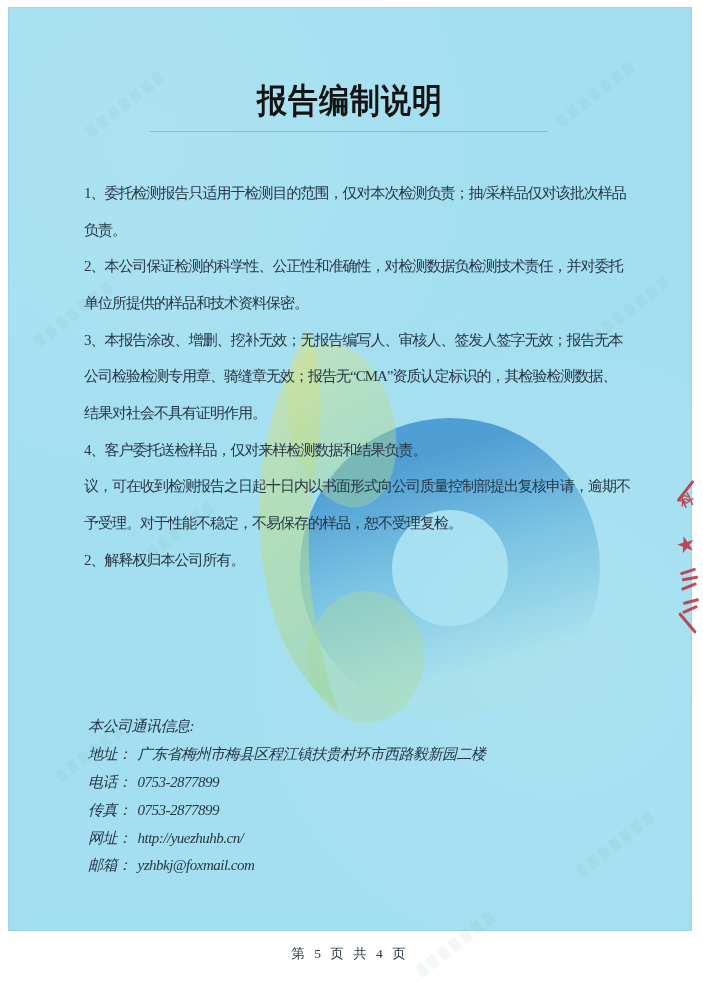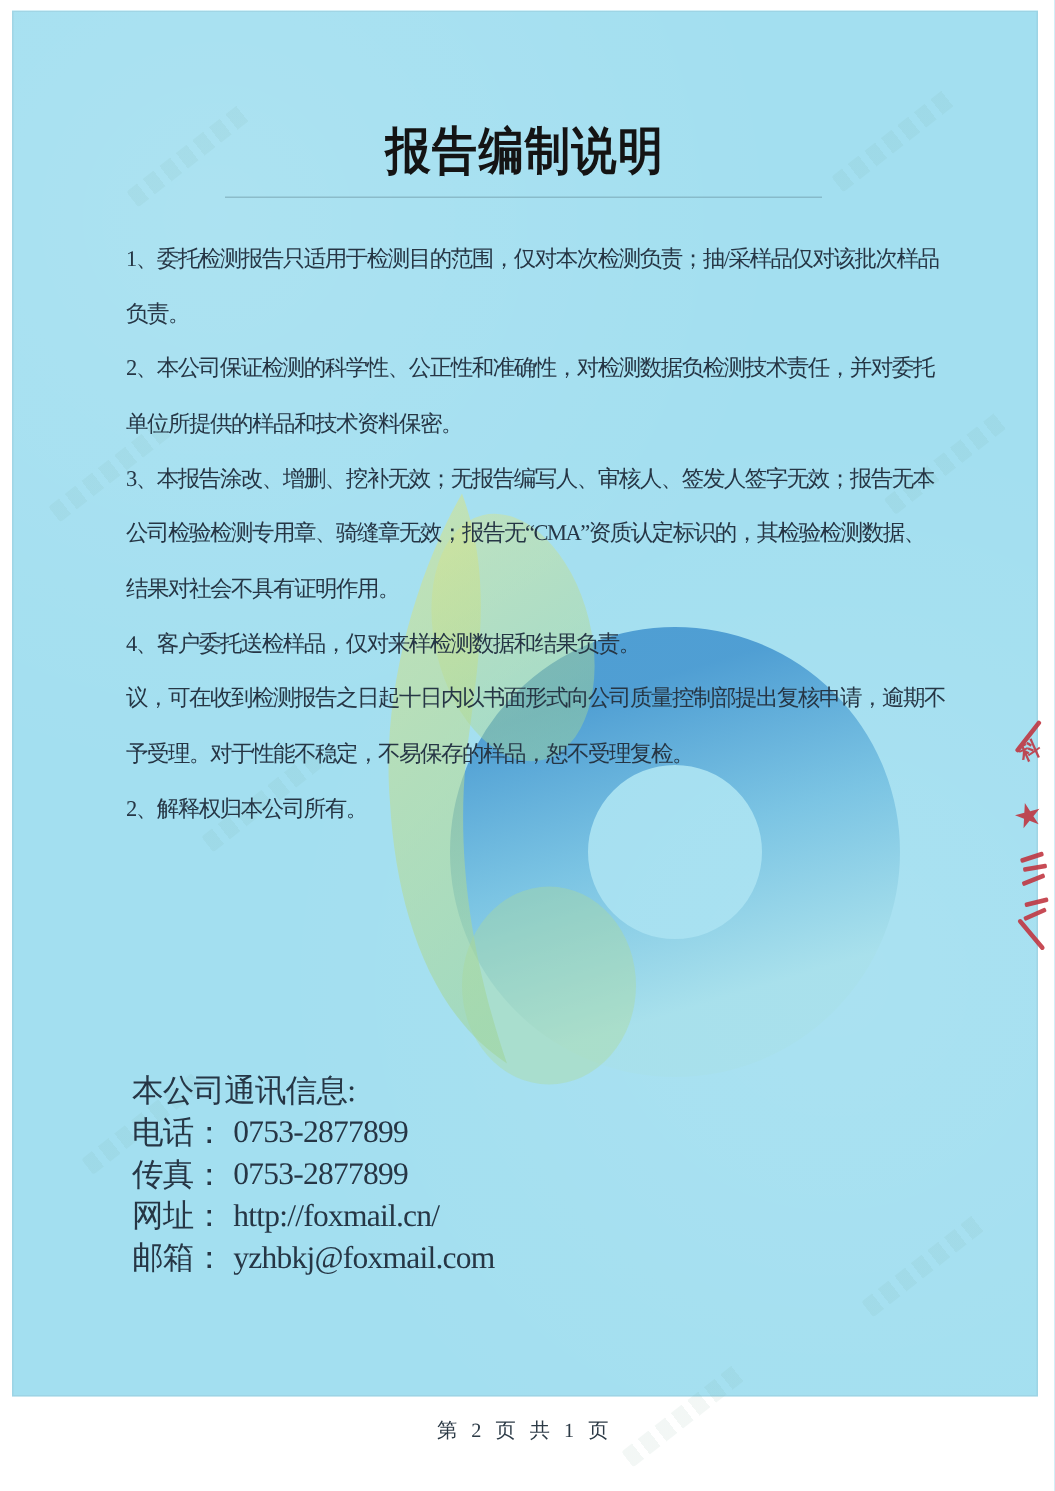--- a/index.html
+++ b/index.html
@@ -23,29 +23,29 @@
   }
   .title{
     position:absolute;left:0;right:0;top:74px;text-align:center;
     font-family:"Liberation Sans","DejaVu Sans",sans-serif;font-weight:700;
     font-size:30px;color:#141414;transform:scaleY(1.12);letter-spacing:1px;
   }
   .title-rule{
     position:absolute;left:142px;top:124px;width:398px;height:1px;
     background:rgba(90,125,140,.38);
   }
-  .notes{position:absolute;left:76px;top:147px;width:566px;font-family:Liberation Serif, serif;}
+  .notes{position:absolute;left:76px;top:168px;width:566px;font-family:Liberation Serif, serif;}
   .note-line{
     height:36.7px;display:flex;align-items:center;
     font-size:15px;letter-spacing:-1px;color:#263645;white-space:nowrap;
   }
   .contact{position:absolute;left:80px;top:706px;width:540px;}
   .contact-line{
     height:27.8px;display:flex;align-items:center;
-    font-size:21px;letter-spacing:-0.5px;color:#263645;white-space:nowrap;
+    font-size:15px;letter-spacing:-0.5px;color:#263645;white-space:nowrap;font-style:italic;
   }
   .contact-line .lbl{margin-right:6px;}
   .footer{
     position:absolute;left:0;right:0;top:938px;text-align:center;
     font-size:13.5px;letter-spacing:3px;color:#2c3a46;
   }
   .logo{position:absolute;left:238px;top:318px;width:380px;height:420px;pointer-events:none;}
   
   .stamp{
     position:absolute;left:662px;top:471px;width:26px;height:158px;
@@ -109,44 +109,48 @@
     <div class="note-line">结果对社会不具有证明作用。</div>
     <div class="note-line">4、客户委托送检样品，仅对来样检测数据和结果负责。</div>
     <div class="note-line">议，可在收到检测报告之日起十日内以书面形式向公司质量控制部提出复核申请，逾期不</div>
     <div class="note-line">予受理。对于性能不稳定，不易保存的样品，恕不受理复检。</div>
     <div class="note-line">2、解释权归本公司所有。</div>
   </div>
 
   <div class="contact">
     <div class="contact-line">本公司通讯信息:</div>
     <div class="contact-line">
+      <span class="lbl">地址：</span>
+      <span>广东省梅州市梅县区程江镇扶贵村环市西路毅新园二楼</span>
+    </div>
+    <div class="contact-line">
       <span class="lbl">电话：</span>
       <span>0753-2877899</span>
     </div>
     <div class="contact-line">
       <span class="lbl">传真：</span>
       <span>0753-2877899</span>
     </div>
     <div class="contact-line">
       <span class="lbl">网址：</span>
-      <span>http://foxmail.cn/</span>
+      <span>http://yuezhuhb.cn/</span>
     </div>
     <div class="contact-line">
       <span class="lbl">邮箱：</span>
       <span>yzhbkj@foxmail.com</span>
     </div>
   </div>
 
   <div class="stamp">
     <div class="arc" style="left:14px;top:0;transform:rotate(38deg)"></div>
     <div class="ch" style="left:10px;top:14px">科</div>
     <div class="star" style="left:6px;top:56px">★</div>
     <div class="scratch" style="left:10px;top:92px;transform:rotate(-18deg)"></div>
     <div class="scratch" style="left:12px;top:99px;transform:rotate(-10deg)"></div>
     <div class="scratch" style="left:11px;top:107px;transform:rotate(-22deg)"></div>
     <div class="scratch" style="left:13px;top:122px;transform:rotate(-14deg)"></div>
     <div class="scratch" style="left:12px;top:130px;transform:rotate(-24deg)"></div>
     <div class="arc" style="left:16px;top:132px;transform:rotate(-40deg)"></div>
   </div>
 
-  <div class="footer">第 2 页 共 1 页</div>
+  <div class="footer">第 5 页 共 4 页</div>
 
 </div>
 
 </body></html>

